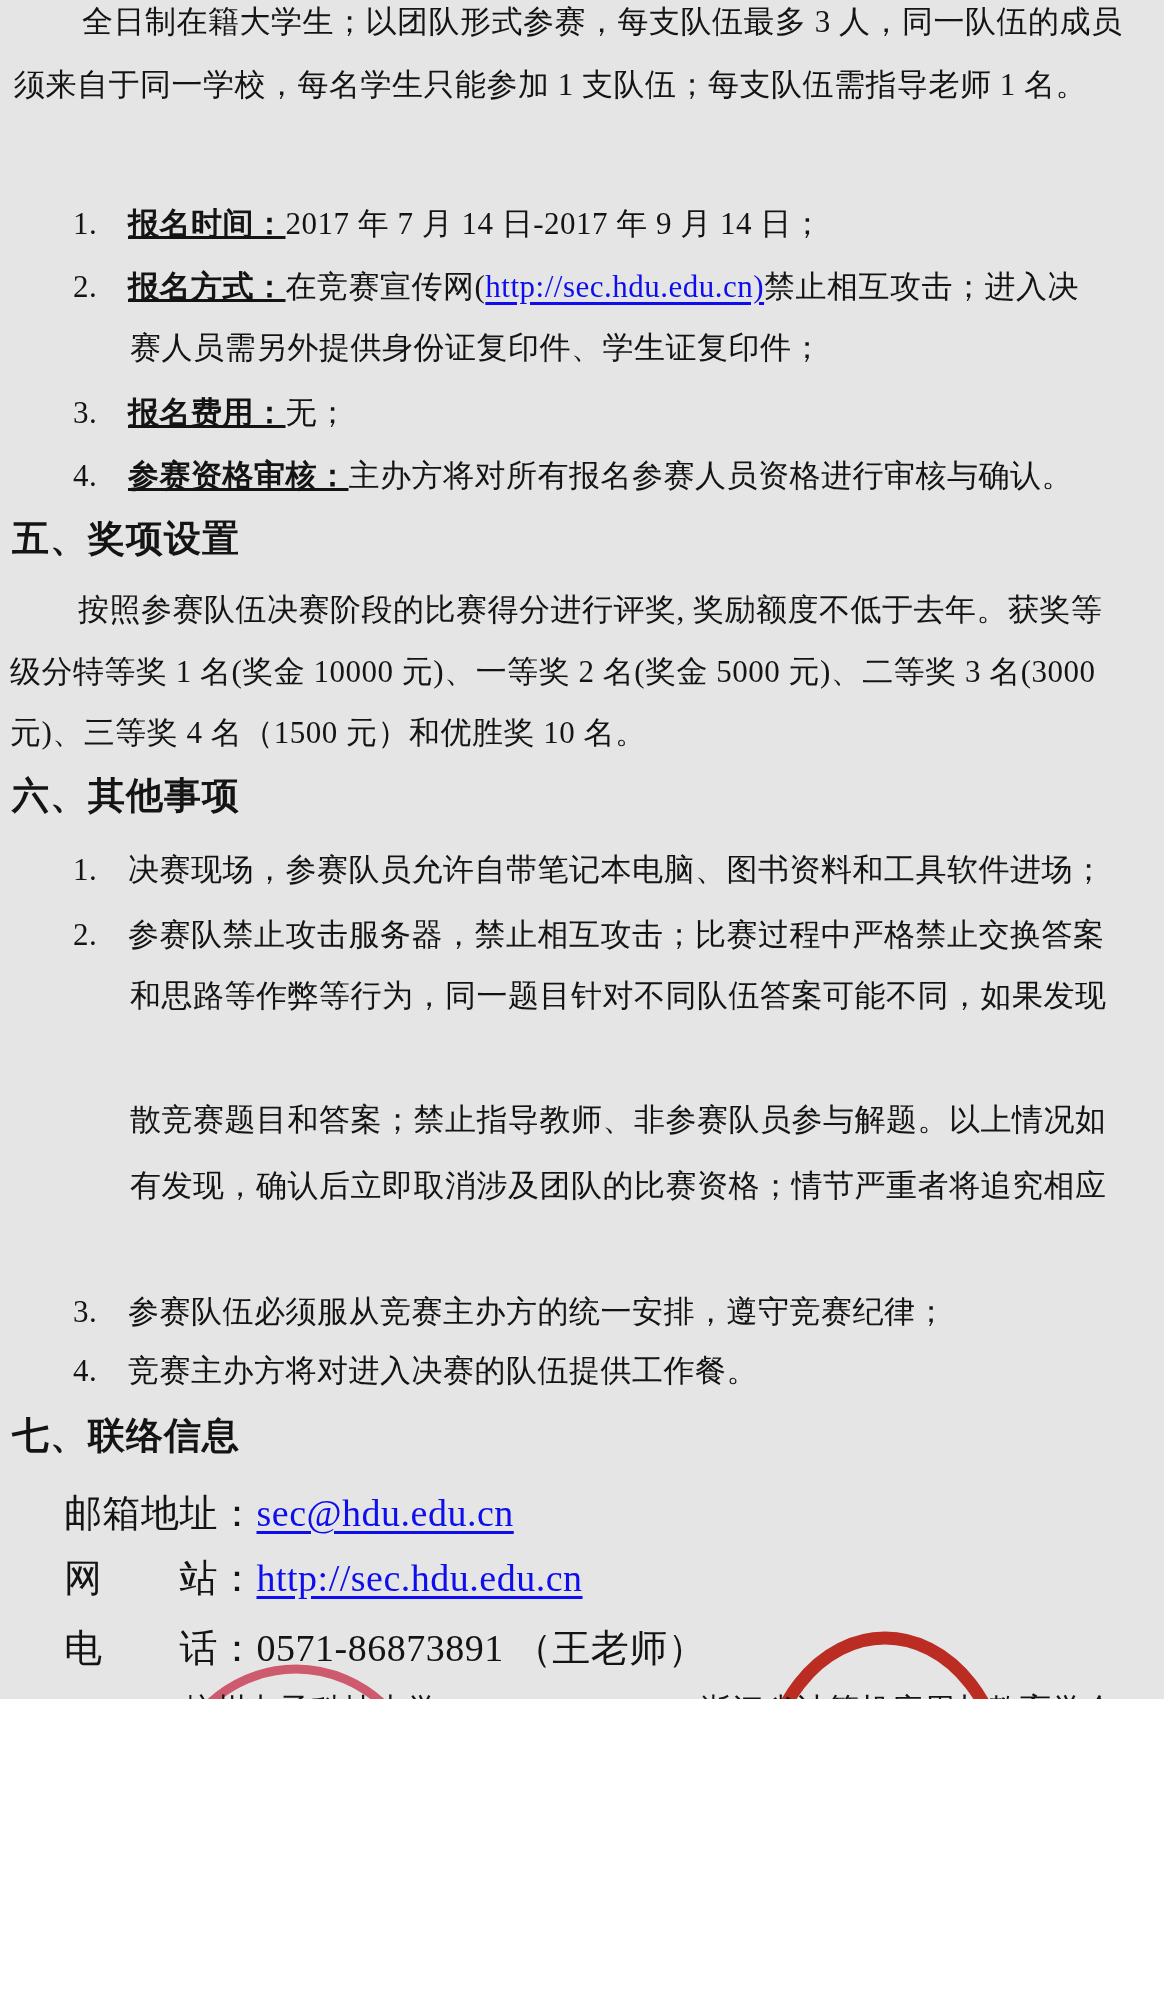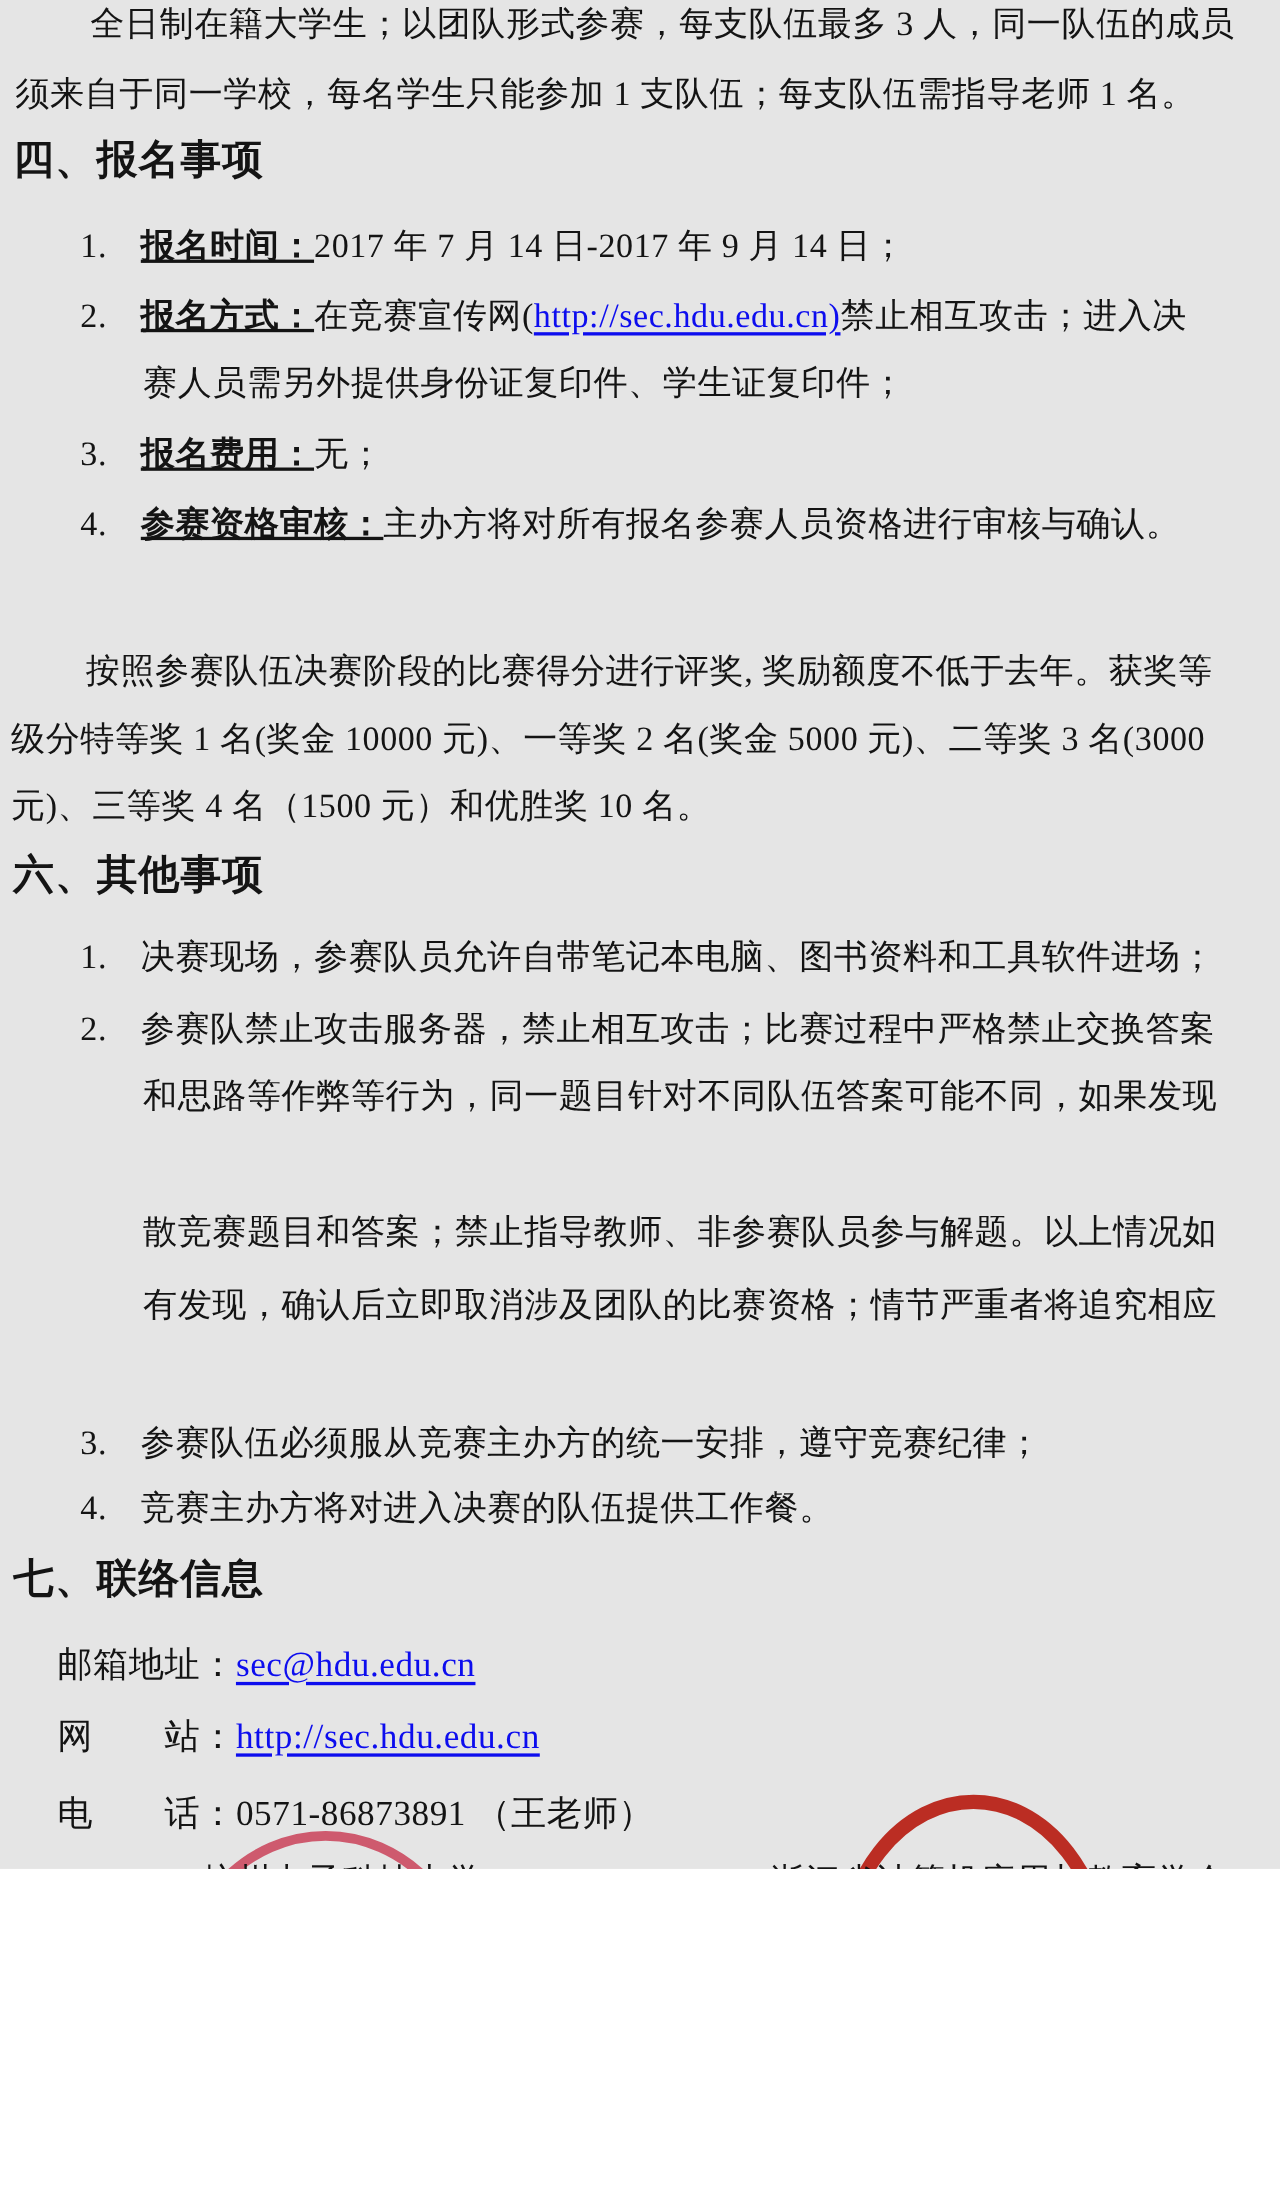--- a/index.html
+++ b/index.html
@@ -22,35 +22,34 @@
     font-size:37px;line-height:48px;
     font-weight:bold;
     letter-spacing:1px;
     white-space:nowrap;
   }
   .num{position:absolute;left:73px;}
   .itext{position:absolute;left:128px;white-space:nowrap;}
   .cont{left:130px;}
   .blabel{font-weight:bold;text-decoration:underline;}
   .link{color:#0d0deE;text-decoration:underline;text-underline-offset:5px;cursor:pointer;}
-  .contact{position:absolute;left:52px;font-size:32px;line-height:42px;letter-spacing:0.5px;white-space:nowrap;}
+  .contact{position:absolute;left:64px;font-size:38px;line-height:42px;letter-spacing:0.5px;white-space:nowrap;}
   .clabel{letter-spacing:0.5px;}
   .sigblock-left{position:absolute;left:150px;width:322px;text-align:center;font-size:31px;line-height:42px;letter-spacing:1px;white-space:nowrap;}
   .sigblock-right{position:absolute;left:688px;width:440px;text-align:center;font-size:31px;line-height:42px;letter-spacing:1px;white-space:nowrap;}
   .stamp{position:absolute;mix-blend-mode:multiply;pointer-events:none;}
 </style>
 </head>
 <body>
 
 <div class="page">
 
   <div class="line" style="top:1px;left:82px">全日制在籍大学生；以团队形式参赛，每支队伍最多 3 人，同一队伍的成员</div>
   <div class="line" style="top:64px;left:14px">须来自于同一学校，每名学生只能参加 1 支队伍；每支队伍需指导老师 1 名。</div>
 
-  <div class="heading" style="top:122px">四、报名事项</div>
 
   <div class="line" style="top:203px">
     <span class="num">1.</span>
     <span class="itext"><span class="blabel">报名时间：</span><span>2017 年 7 月 14 日-2017 年 9 月 14 日；</span></span>
   </div>
 
   <div class="line" style="top:266px">
     <span class="num">2.</span>
     <span class="itext"><span class="blabel">报名方式：</span><span>在竞赛宣传网(</span><a class="link">http://sec.hdu.edu.cn)</a><span>禁止相互攻击；进入决</span></span>
   </div>
@@ -59,20 +58,21 @@
   <div class="line" style="top:392px">
     <span class="num">3.</span>
     <span class="itext"><span class="blabel">报名费用：</span><span>无；</span></span>
   </div>
 
   <div class="line" style="top:455px">
     <span class="num">4.</span>
     <span class="itext"><span class="blabel">参赛资格审核：</span><span>主办方将对所有报名参赛人员资格进行审核与确认。</span></span>
   </div>
 
+  <div class="heading" style="top:515px">五、奖项设置</div>
   <div class="line" style="top:589px;left:78px">按照参赛队伍决赛阶段的比赛得分进行评奖, 奖励额度不低于去年。获奖等</div>
   <div class="line" style="top:651px;left:10px">级分特等奖 1 名(奖金 10000 元)、一等奖 2 名(奖金 5000 元)、二等奖 3 名(3000</div>
   <div class="line" style="top:712px;left:10px">元)、三等奖 4 名（1500 元）和优胜奖 10 名。</div>
 
   <div class="heading" style="top:772px">六、其他事项</div>
 
   <div class="line" style="top:849px">
     <span class="num">1.</span>
     <span class="itext">决赛现场，参赛队员允许自带笔记本电脑、图书资料和工具软件进场；</span>
   </div>

